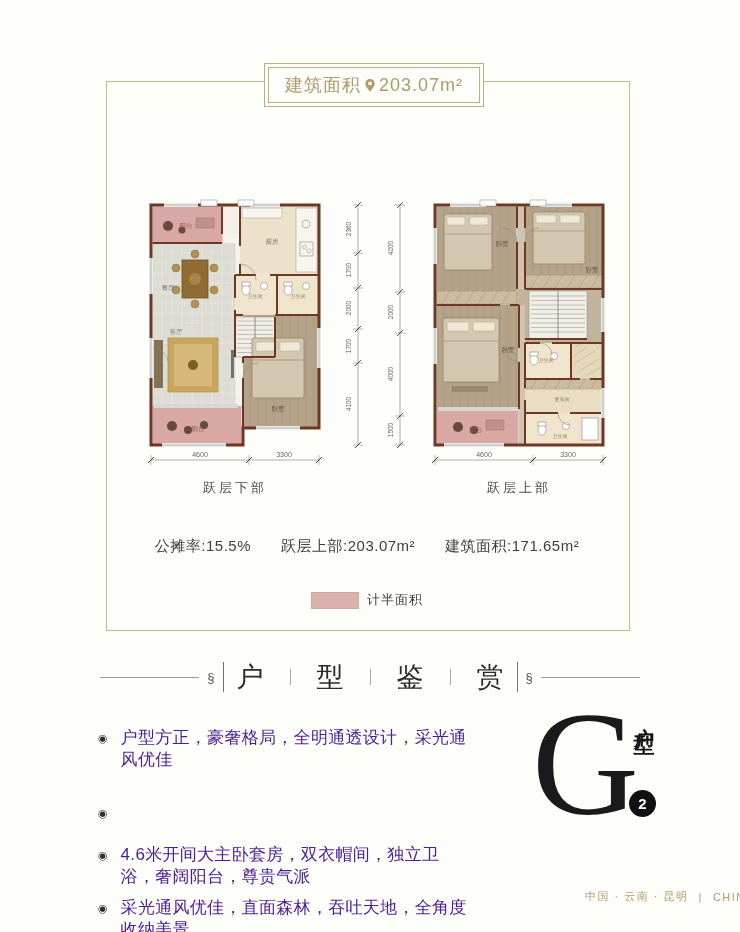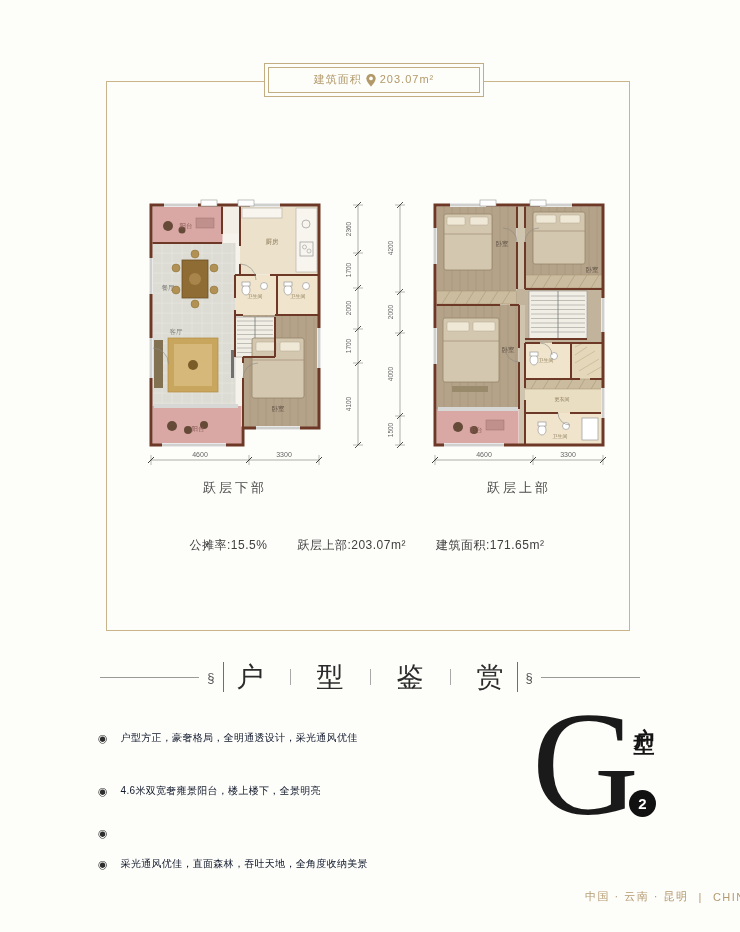--- a/index.html
+++ b/index.html
@@ -8,35 +8,35 @@
 
   
   .frame{position:absolute;left:106px;top:81px;width:522px;height:548px;
          border:1px solid #c9b48c;}
 
   
   .badge{position:absolute;left:264px;top:63px;width:212px;background:#fdfdfa;
          border:1px solid #c3ad82;padding:3px;}
   .badge-inner{border:1px solid #c3ad82;padding:4px 6px;text-align:center;}
   .badge-line{display:flex;justify-content:center;align-items:center;gap:3px;
-              color:#b2996a;font-size:11px;letter-spacing:1px;line-height:1.45;}
+              color:#b2996a;font-size:18px;letter-spacing:1px;line-height:1.45;}
   .pin{width:12px;height:14px;flex:0 0 auto;}
 
   
   .plan-left{position:absolute;left:146px;top:198px;width:178px;height:276px;}
   .plan-right{position:absolute;left:430px;top:198px;width:178px;height:276px;}
   .dims-mid{position:absolute;left:328px;top:198px;width:102px;height:250px;}
 
   .caption{position:absolute;top:479px;width:178px;text-align:center;
            font-size:13px;letter-spacing:3px;color:#4c4c4c;}
   .caption-left{left:146px;}
   .caption-right{left:430px;}
 
   .stats{position:absolute;left:106px;top:537px;width:522px;display:flex;
-         justify-content:center;gap:30px;font-size:12px;color:#3f3f3f;letter-spacing:.5px;}
+         justify-content:center;gap:30px;font-size:15px;color:#3f3f3f;letter-spacing:.5px;}
 
   .legend{position:absolute;left:106px;top:591px;width:522px;display:flex;
           justify-content:center;align-items:center;gap:8px;}
   .legend-swatch{width:46px;height:15px;background:#dcb2ad;border:1px solid #d2a7a1;}
   .legend-label{font-size:13px;color:#3c3c3c;letter-spacing:1px;}
 
   
   .section{position:absolute;left:0;top:662px;width:740px;display:flex;align-items:center;
            padding:0 100px;box-sizing:border-box;}
   .section .line{flex:1;height:1px;background:#9a9a9a;}
@@ -44,21 +44,21 @@
   .section .bar-tall{width:1px;height:30px;background:#6f6f6f;}
   .section .bar-short{width:1px;height:16px;background:#a9a9a9;margin:0 13px;}
   .section .char{font-size:27px;font-weight:500;color:#2b2b2b;margin:0 13px;line-height:1;}
 
   
   .features{position:absolute;left:98px;top:727px;width:430px;}
   .feature{display:flex;gap:13px;margin-bottom:31px;}
   .feature:nth-child(2){margin-bottom:20px;}
   .feature:nth-child(3){margin-bottom:9px;}
   .feature .marker{font-size:11px;color:#2e2e2e;line-height:22px;flex:0 0 auto;}
-  .feature .text{font-size:10px;line-height:22px;color:#0f172a;max-width:352px;letter-spacing:.3px;}
+  .feature .text{font-size:17px;line-height:22px;color:#4c1d95;max-width:352px;letter-spacing:.3px;}
 
   
   .unit{position:absolute;left:532px;top:700px;width:140px;height:145px;}
   .unit-letter{position:absolute;left:0;top:-10px;font-size:148px;line-height:1;
                font-family:"Liberation Serif","DejaVu Serif",serif;color:#1a1a1a;}
   .unit-label{position:absolute;left:98px;top:10px;writing-mode:vertical-rl;text-orientation:upright;
               font-size:21px;font-weight:700;letter-spacing:7px;color:#141414;}
   .unit-num{position:absolute;left:97px;top:90px;width:27px;height:27px;border-radius:50%;
             background:#111;color:#fff;font-size:15px;font-weight:700;display:flex;
             align-items:center;justify-content:center;}
@@ -415,20 +415,24 @@
 
   <div class="caption caption-right">跃层上部</div>
   <div class="caption caption-left">跃层下部</div>
 
   <div class="stats">
     <span>公摊率:15.5%</span>
     <span>跃层上部:203.07m²</span>
     <span>建筑面积:171.65m²</span>
   </div>
 
+  <div class="legend">
+    <span class="legend-swatch"></span>
+    <span class="legend-label">计半面积</span>
+  </div>
 
   <div class="section">
     <div class="line"></div>
     <span class="orn">§</span>
     <div class="bar-tall"></div>
     <span class="char">户</span>
     <div class="bar-short"></div>
     <span class="char">型</span>
     <div class="bar-short"></div>
     <span class="char">鉴</span>
@@ -439,24 +443,24 @@
     <div class="line"></div>
   </div>
 
   <div class="features">
     <div class="feature">
       <span class="marker">◉</span>
       <span class="text">户型方正，豪奢格局，全明通透设计，采光通风优佳</span>
     </div>
     <div class="feature">
       <span class="marker">◉</span>
-      <span class="text">4.6米双宽奢雍景阳台，楼上楼下，全景明亮</span>
     </div>
     <div class="feature">
       <span class="marker">◉</span>
+      <span class="text">4.6米开间大主卧套房，双衣帽间，独立卫浴，奢阔阳台，尊贵气派</span>
     </div>
     <div class="feature">
       <span class="marker">◉</span>
       <span class="text">采光通风优佳，直面森林，吞吐天地，全角度收纳美景</span>
     </div>
   </div>
 
   <div class="unit">
     <div class="unit-letter">G</div>
     <div class="unit-label">户型</div>

